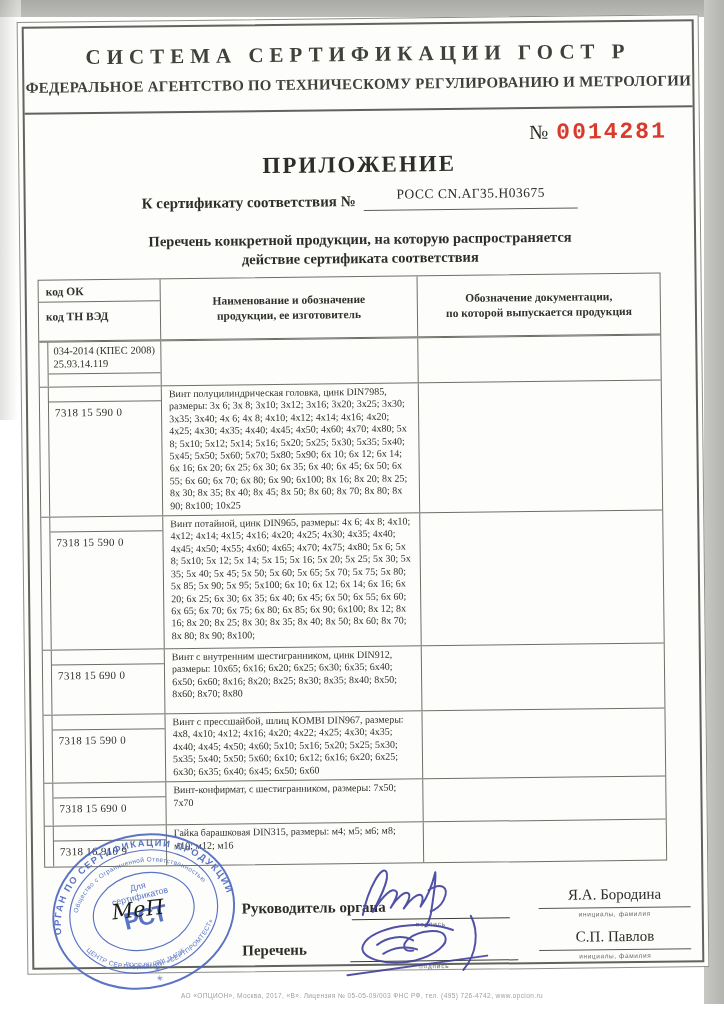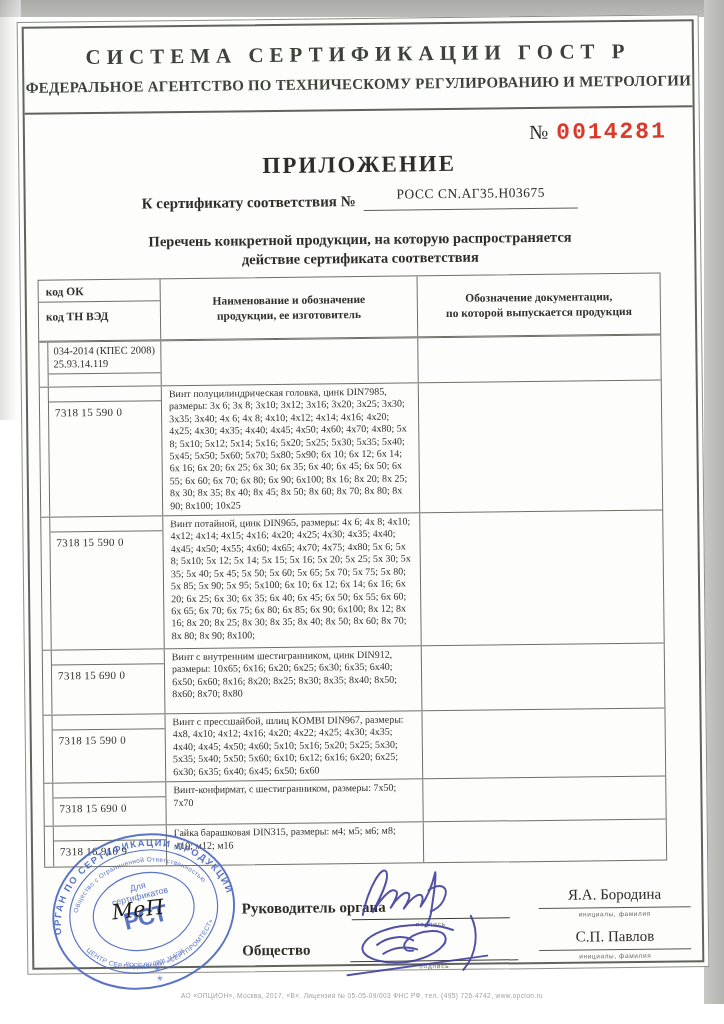--- a/index.html
+++ b/index.html
@@ -233,21 +233,21 @@
             <textPath href="#arcReg" startOffset="50%" text-anchor="middle">РОСС RU.0001.11АГ35</textPath>
           </text>
           <text x="100" y="148" font-size="8" text-anchor="middle">✳</text>
           <text x="100" y="158" font-size="8" text-anchor="middle">✳</text>
         </g>
       </svg>
 
       <div class="handnote">МеП</div>
 
       <div class="role1">Руководитель органа</div>
-      <div class="role2">Общество</div>
+      <div class="role2">Перечень</div>
 
       <div class="sigline sl1">
         <span class="lbl">подпись</span>
       </div>
       <div class="sigline sl2">
         <span class="lbl">подпись</span>
       </div>
 
       <div class="namebox nb1">
         <div class="nm">Я.А. Бородина</div>

